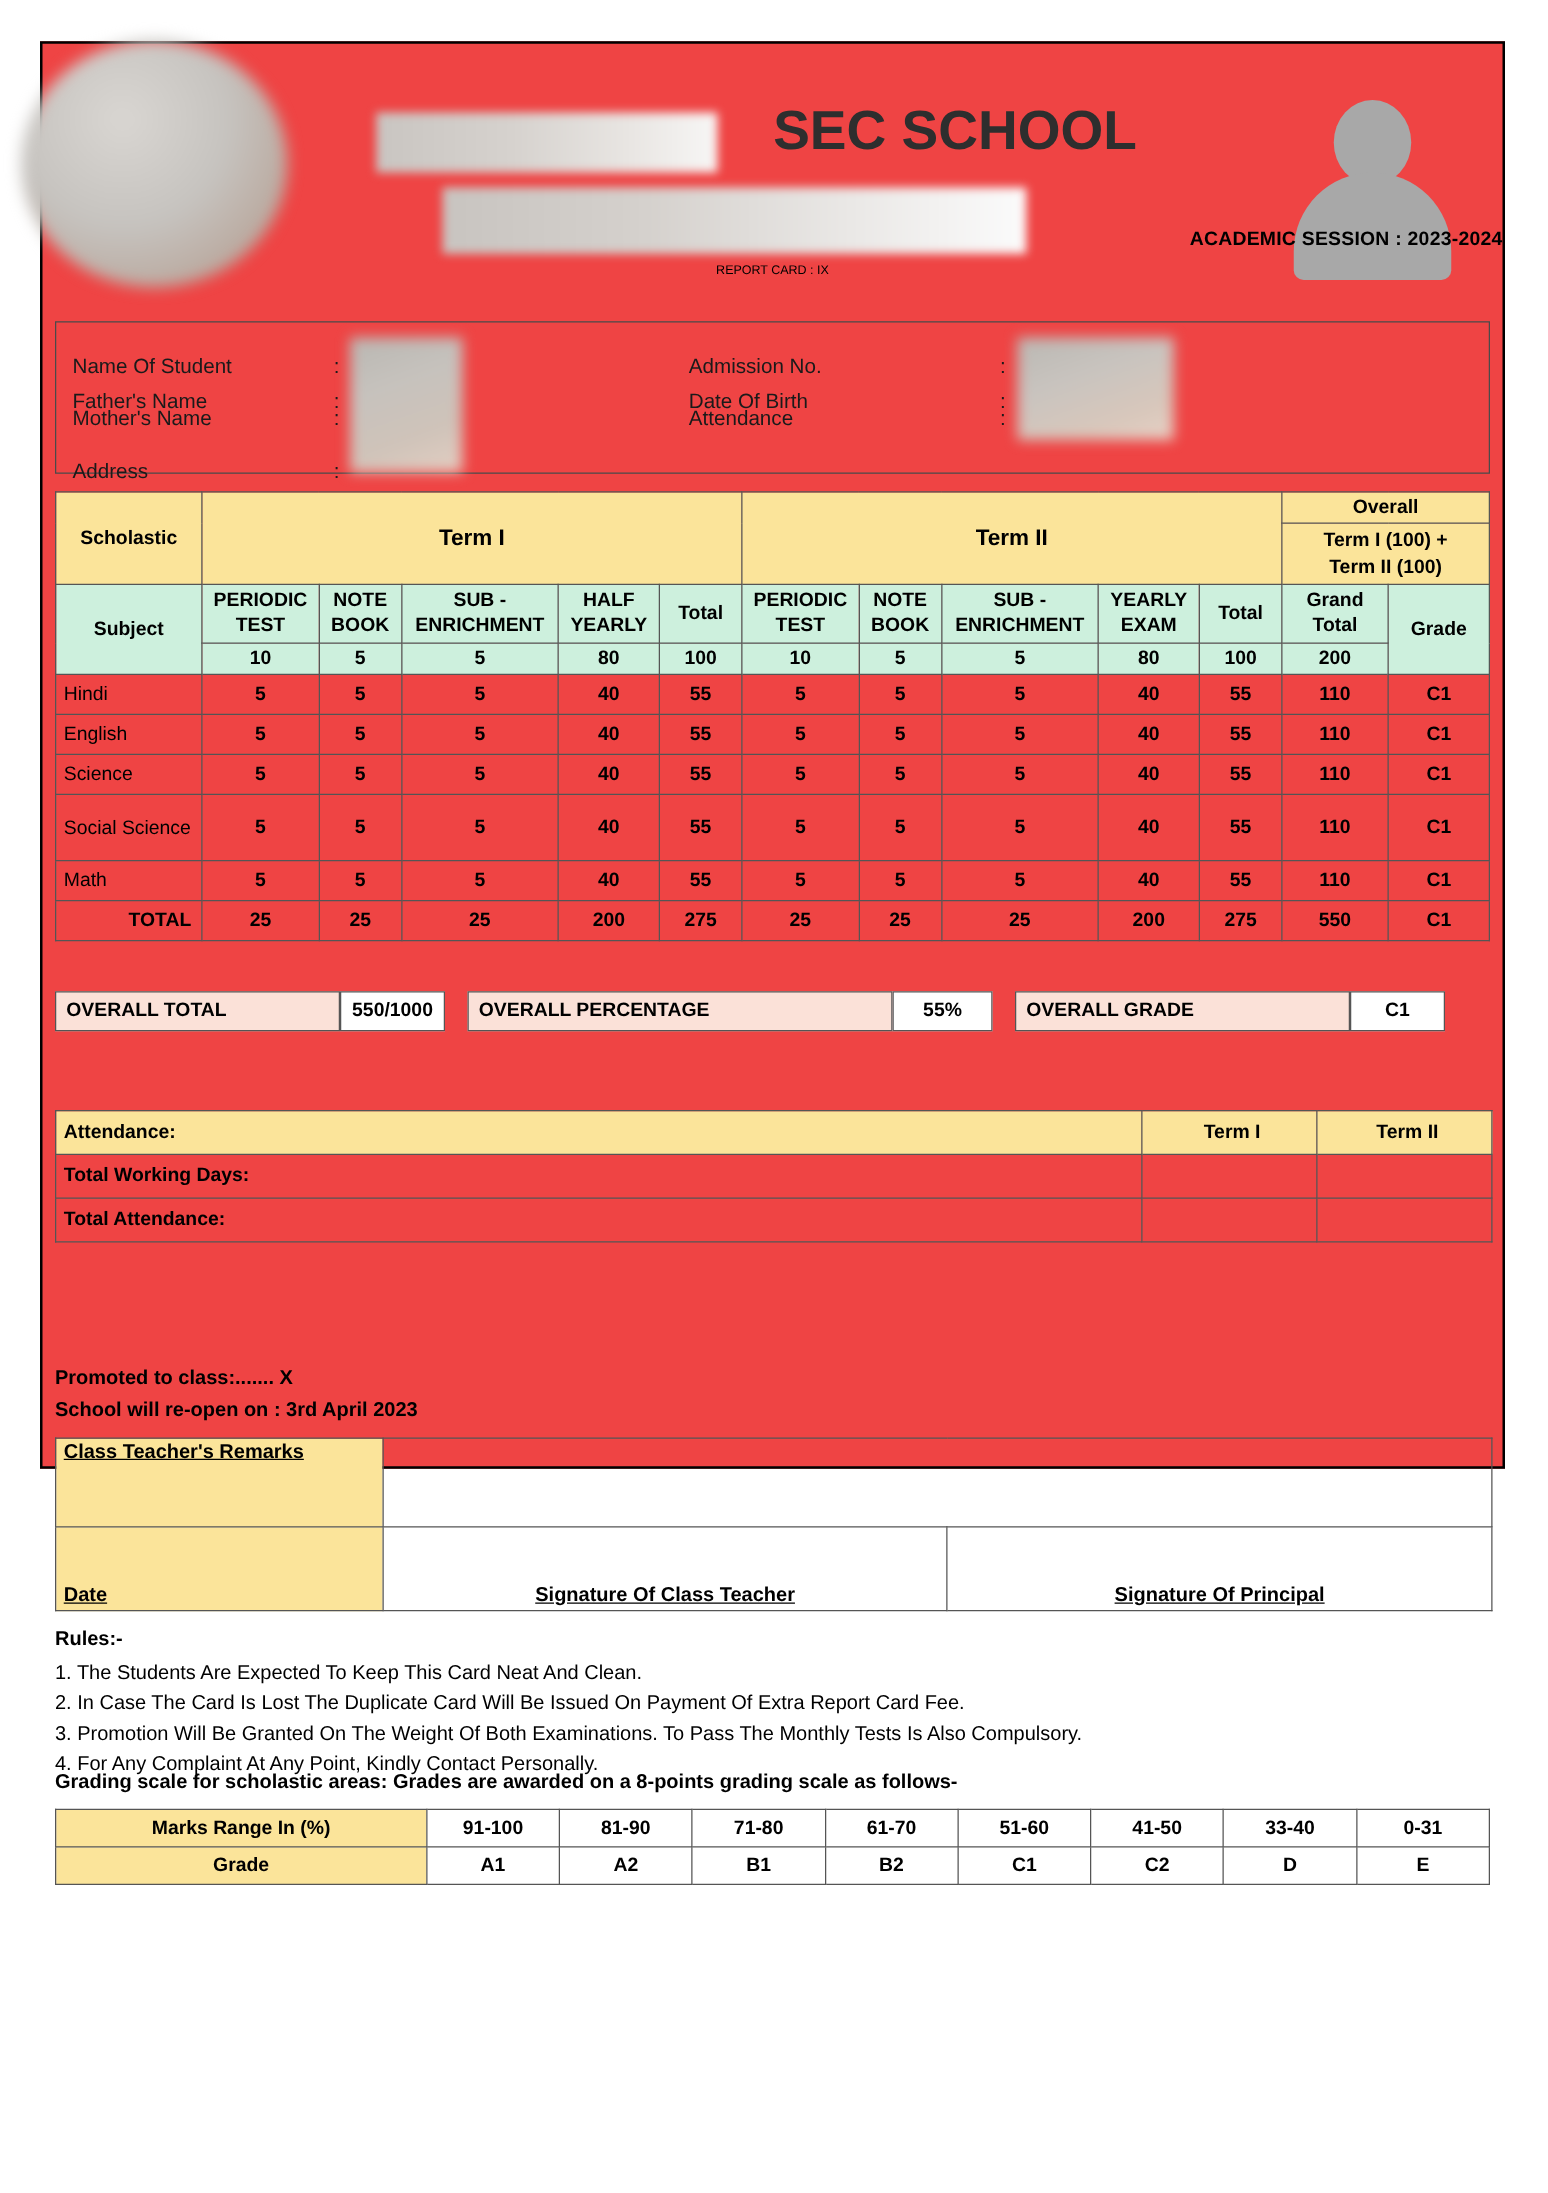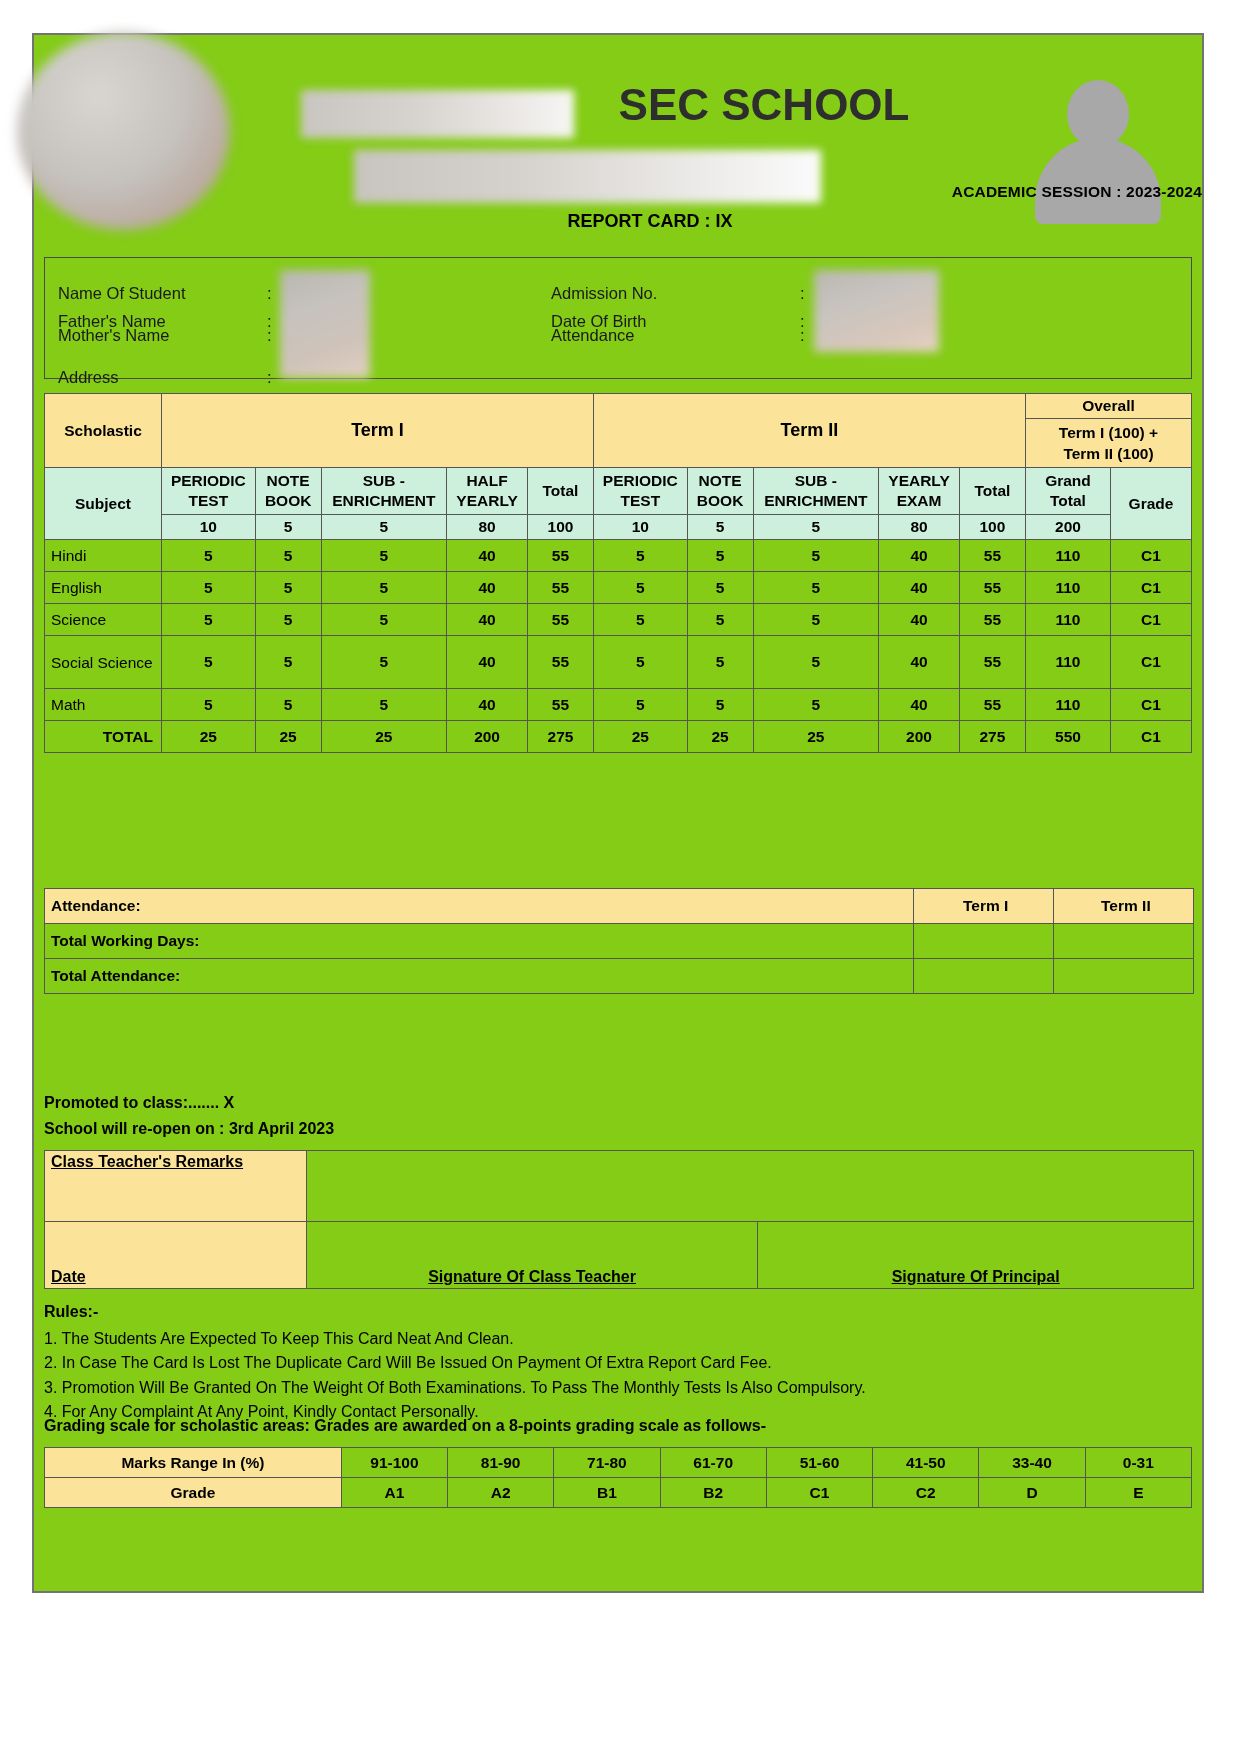--- a/index.html
+++ b/index.html
@@ -12,24 +12,24 @@
     height: 1754px;
     font-family: "Liberation Sans", sans-serif;
     color: #000000;
     position: relative;
   }
   .page {
     position: absolute;
     left: 32px;
     top: 33px;
     width: 1172px;
-    height: 1560px;
-    border: 2px solid #737373;
+    height: 1142px;
+    border: 2px solid #000000;
     box-sizing: border-box;
-    background: #84cc16;
+    background: #ef4444;
   }
 
   
   .header {
     position: relative;
     height: 205px;
   }
   .logo-blob {
     position: absolute;
     left: -17px;
@@ -103,23 +103,22 @@
     font-size: 15.5px;
     font-weight: bold;
     letter-spacing: .2px;
   }
   .reportcard {
     position: absolute;
     left: 0;
     top: 176px;
     width: 100%;
     text-align: center;
-    font-size: 18px;
-    font-weight: bold;
-    padding-left: 32px;
+    font-size: 10px;
+    font-weight: normal;
   }
 
   
   .info-box {
     position: absolute;
     left: 10px;
     top: 222px;
     width: 1148px;
     height: 122px;
     border: 1px solid #4a4a4a;
@@ -492,20 +491,28 @@
         <td>25</td>
         <td>25</td>
         <td>200</td>
         <td>275</td>
         <td>550</td>
         <td>C1</td>
       </tr>
     </tbody>
   </table>
 
+  <div class="summary">
+    <div class="sum-label sl1">OVERALL TOTAL</div>
+    <div class="sum-val sv1">550/1000</div>
+    <div class="sum-label sl2">OVERALL PERCENTAGE</div>
+    <div class="sum-val sv2">55%</div>
+    <div class="sum-label sl3">OVERALL GRADE</div>
+    <div class="sum-val sv3">C1</div>
+  </div>
 
   <table class="att-table">
     <colgroup>
         <col style="width:830px">
         <col style="width:134px">
         <col style="width:134px">
       </colgroup>
     <tbody>
       <tr>
         <td class="att-head">Attendance:</td>

